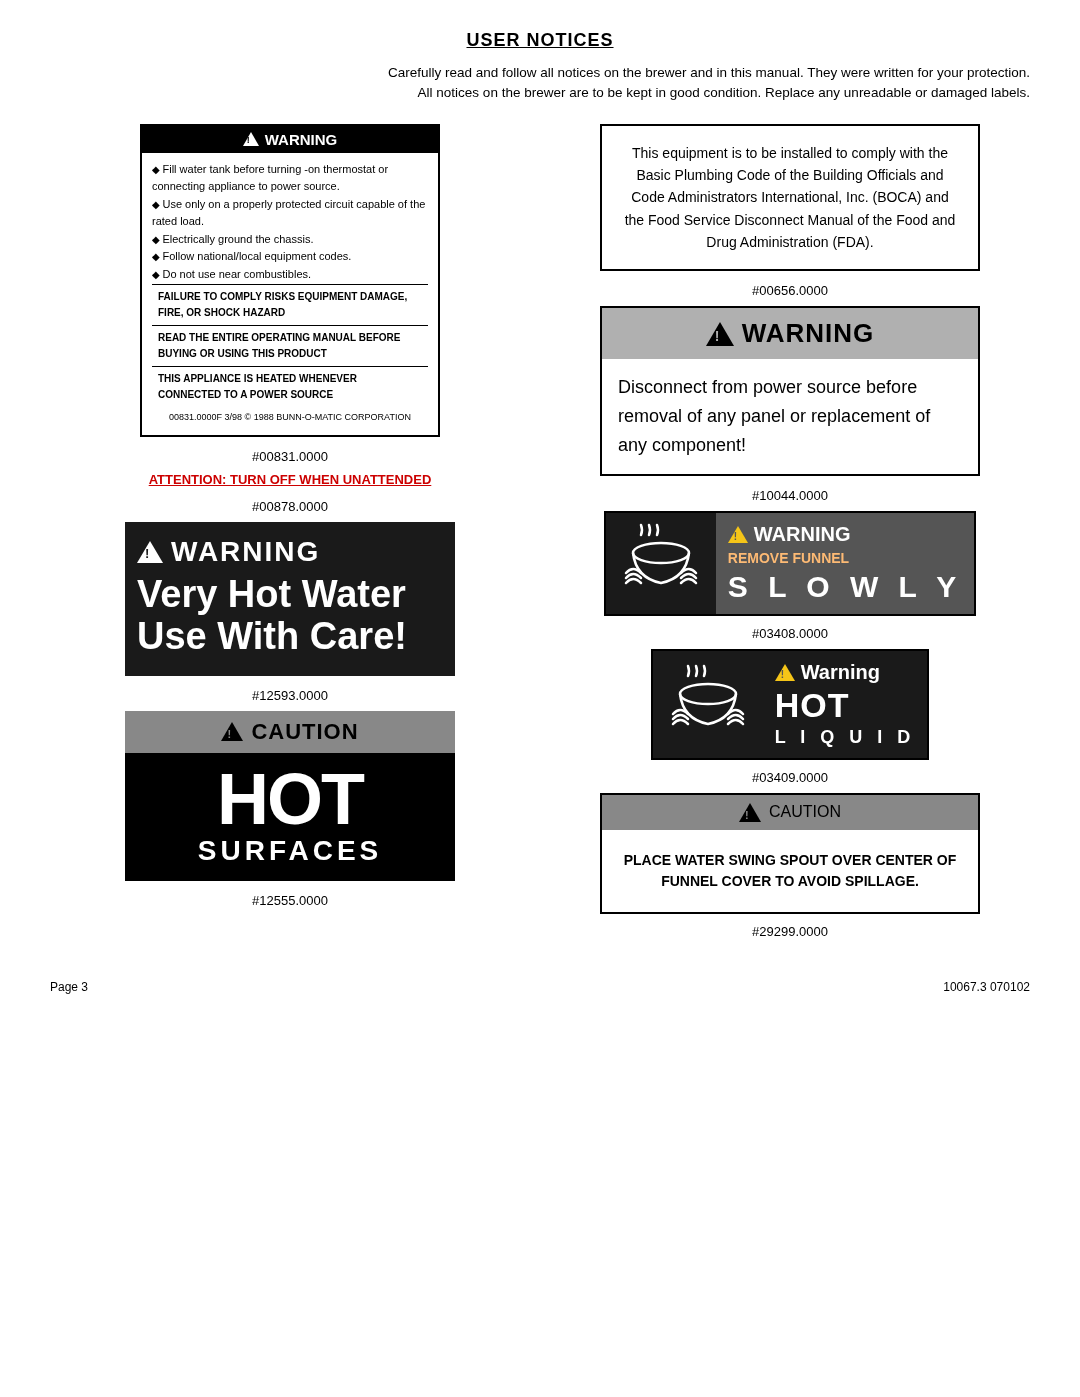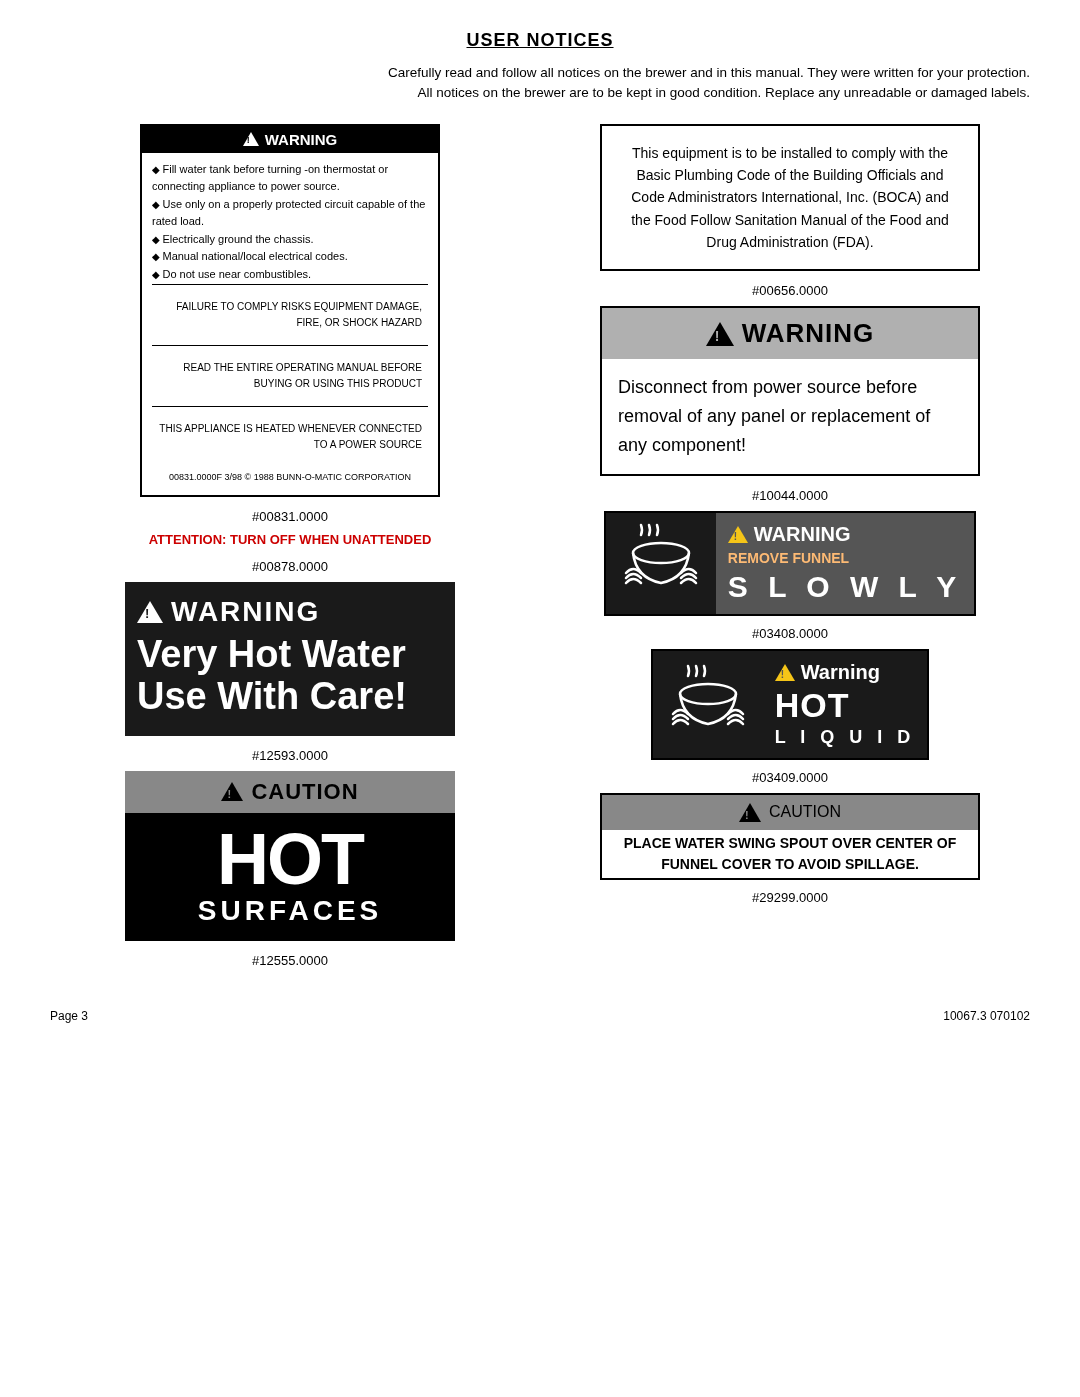--- a/index.html
+++ b/index.html
@@ -101,37 +101,38 @@
       padding: 0;
     }
 
     .warning-body ul li::before {
       content: '◆ ';
       font-size: 10px;
     }
 
     .warning-divider {
       border-top: 1px solid #000;
-      text-align: right;
+      text-align: left;
       font-size: 10px;
-      font-weight: normal;
-      padding: 14px 6px;
+      font-weight: bold;
+      padding: 4px 6px;
       text-transform: uppercase;
     }
 
     .part-num {
       font-size: 13px;
       margin-top: 4px;
     }
 
     .attention-text {
       color: #cc0000;
       font-weight: bold;
       font-size: 13px;
       text-align: center;
+      text-decoration: underline;
     }
 
     
     .boca-box {
       border: 2px solid #000;
       width: 100%;
       max-width: 380px;
       padding: 16px 18px;
       font-size: 14px;
       line-height: 1.6;
@@ -446,21 +447,21 @@
     .caution-place-header {
       background: #888;
       display: flex;
       align-items: center;
       justify-content: center;
       gap: 8px;
       padding: 8px;
     }
 
     .caution-place-body {
-      padding: 3px 14px;
+      padding: 20px 14px;
       font-size: 14px;
       font-weight: bold;
       text-align: center;
       line-height: 1.5;
     }
 
     .footer-row {
       display: flex;
       justify-content: space-between;
       align-items: center;
@@ -492,21 +493,21 @@
     <div class="warning-box-small">
       <div class="warning-header">
         <span class="tri-icon"></span>
         <span>WARNING</span>
       </div>
       <div class="warning-body">
         <ul>
           <li>Fill water tank before turning -on thermostat or connecting appliance to power source.</li>
           <li>Use only on a properly protected circuit capable of the rated load.</li>
           <li>Electrically ground the chassis.</li>
-          <li>Manual national/local electrical codes.</li>
+          <li>Follow national/local equipment codes.</li>
           <li>Do not use near combustibles.</li>
         </ul>
         <div class="warning-divider">FAILURE TO COMPLY RISKS EQUIPMENT DAMAGE, FIRE, OR SHOCK HAZARD</div>
         <div class="warning-divider">READ THE ENTIRE OPERATING MANUAL BEFORE BUYING OR USING THIS PRODUCT</div>
         <div class="warning-divider">THIS APPLIANCE IS HEATED WHENEVER CONNECTED TO A POWER SOURCE</div>
         <div style="text-align:center;font-size:9px;padding:3px;">00831.0000F 3/98 © 1988 BUNN-O-MATIC CORPORATION</div>
       </div>
     </div>
 
     <span class="part-num">#00831.0000</span>
@@ -536,21 +537,21 @@
         <div class="surfaces-label">SURFACES</div>
       </div>
     </div>
     <span class="part-num">#12555.0000</span>
 
   </div>
 
   <div class="col-right">
 
     <div class="boca-box">
-      <span>This equipment is to be installed to comply with the Basic Plumbing Code of the Building Officials and Code Administrators International, Inc. (BOCA) and the Food Follow Sanitation Manual of the Food and Drug Administration (FDA).</span>
+      <span>This equipment is to be installed to comply with the Basic Plumbing Code of the Building Officials and Code Administrators International, Inc. (BOCA) and the Food Service Disconnect Manual of the Food and Drug Administration (FDA).</span>
     </div>
     <span class="part-num">#00656.0000</span>
 
     <div class="warning-box-large">
       <div class="warning-header-large">
         <span class="tri-icon-large"></span>
         <span>WARNING</span>
       </div>
       <div class="warning-body-large">Disconnect from power source before removal of any panel or replacement of any component!</div>
     </div>

